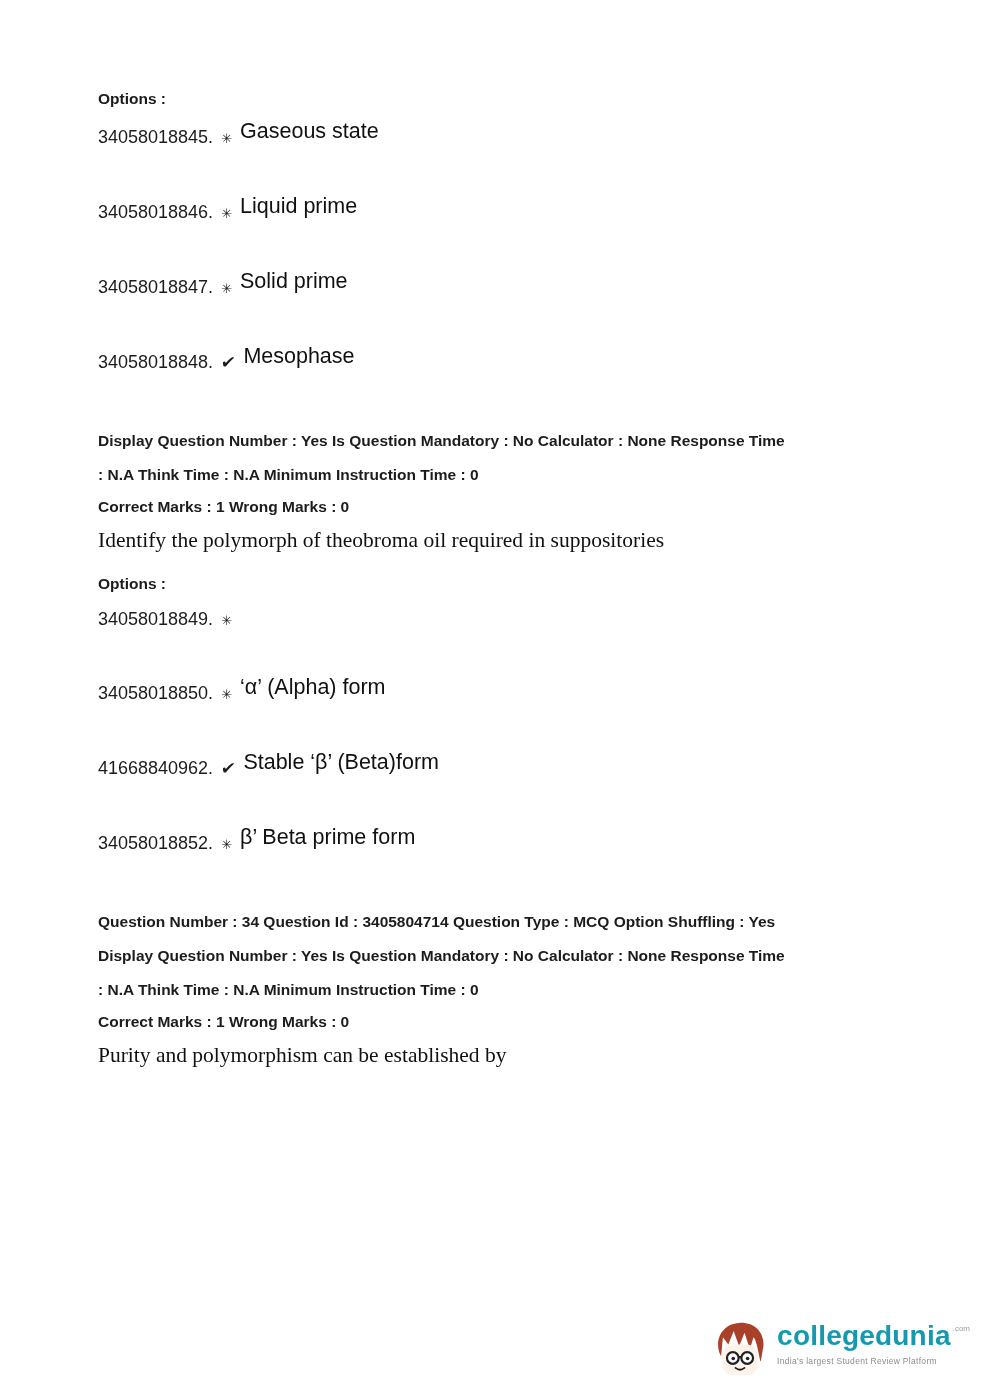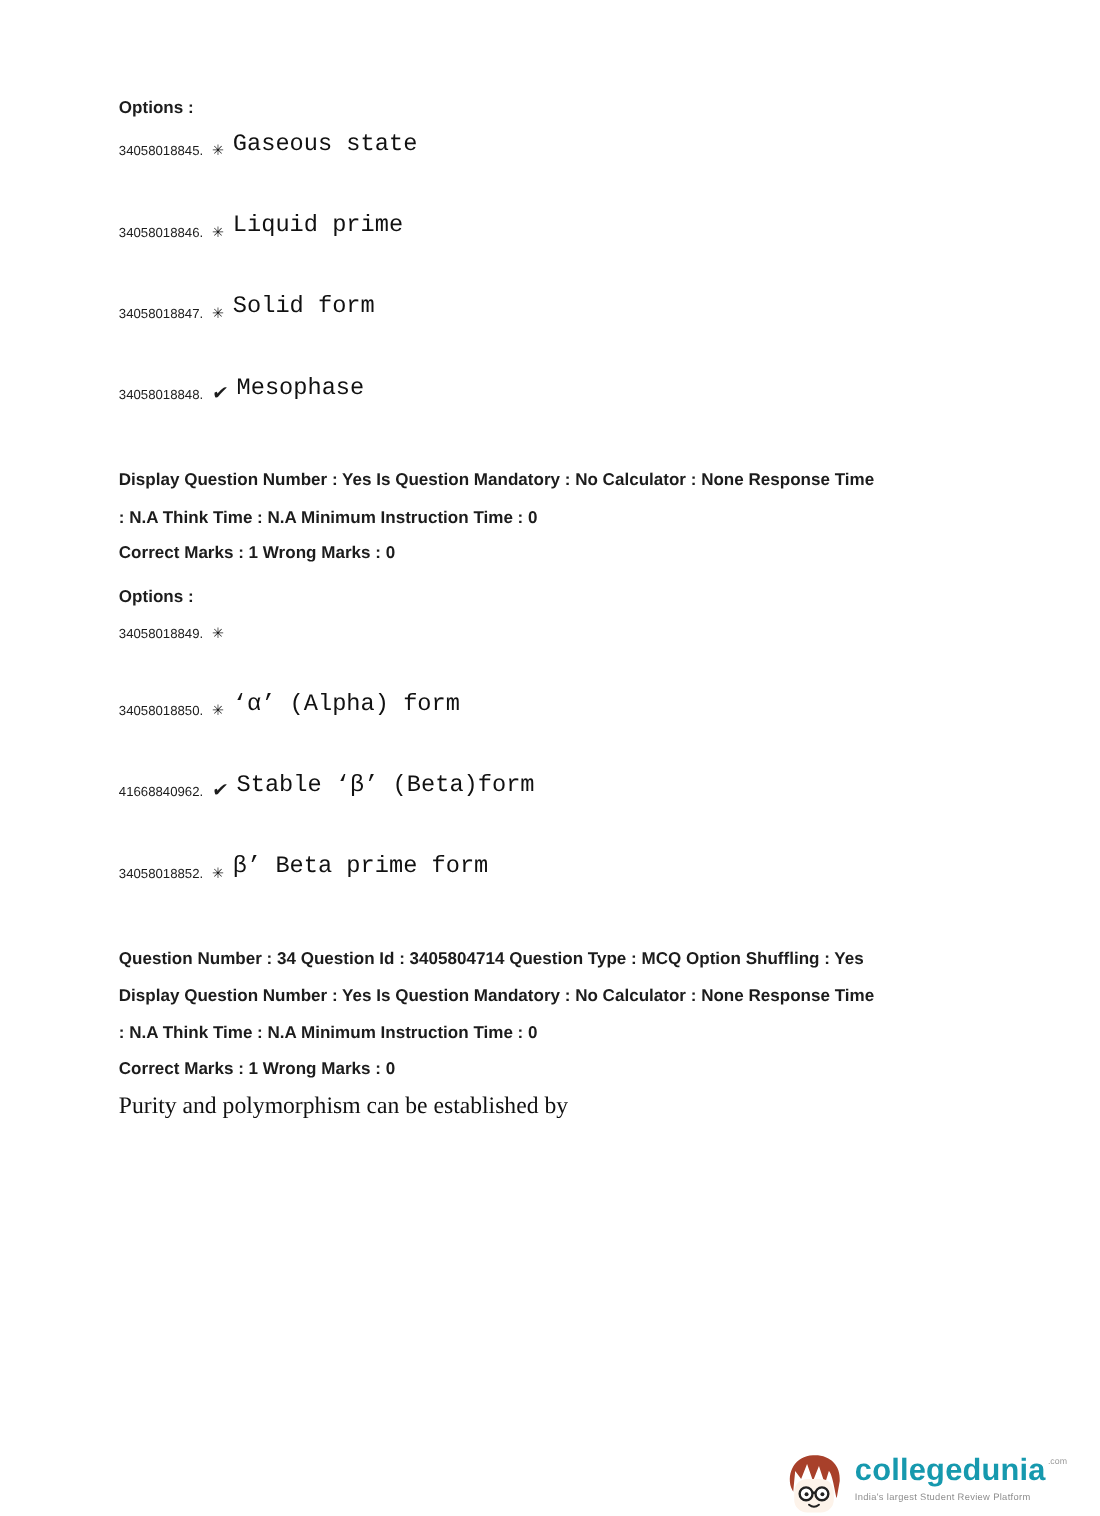--- a/index.html
+++ b/index.html
@@ -9,53 +9,53 @@
     width: 1000px;
     height: 1378px;
     margin: 0 auto;
     background: #ffffff;
     overflow: hidden;
     font-family: "Liberation Sans", sans-serif;
     color: #1c1c1c;
   }
   .content {
     position: absolute;
-    left: 108px;
+    left: 98px;
     top: 0;
     width: 800px;
   }
   .options-label {
     font-weight: bold;
     font-size: 15.5px;
     color: #1c1c1c;
   }
   .first-label { margin-top: 90px; }
   .opt-row {
     display: flex;
     align-items: baseline;
     margin-top: 16px;
     margin-bottom: 50px;
   }
   .opt-id {
-    font-size: 12px;
+    font-size: 18px;
     color: #1c1c1c;
     white-space: nowrap;
   }
   .opt-marker {
     font-size: 13px;
     margin: 0 8px 0 8px;
     color: #1c1c1c;
   }
   .opt-marker.correct {
     font-size: 17px;
     transform: skewX(-8deg);
     display: inline-block;
   }
   .opt-text {
-    font-family: Liberation Mono, monospace;
+    font-family: Liberation Sans, sans-serif;
     font-size: 21.5px;
     color: #111111;
     position: relative;
     top: -5px;
   }
   .question-block { margin-top: 42px; }
   .meta-line {
     font-weight: bold;
     font-size: 15.5px;
     line-height: 34px;
@@ -117,32 +117,33 @@
       <span class="opt-text">Gaseous state</span>
     </div>
     <div class="opt-row">
       <span class="opt-id">34058018846.</span>
       <span class="opt-marker">✳</span>
       <span class="opt-text">Liquid prime</span>
     </div>
     <div class="opt-row">
       <span class="opt-id">34058018847.</span>
       <span class="opt-marker">✳</span>
-      <span class="opt-text">Solid form</span>
+      <span class="opt-text">Solid prime</span>
     </div>
     <div class="opt-row">
       <span class="opt-id">34058018848.</span>
       <span class="opt-marker correct">✔</span>
       <span class="opt-text">Mesophase</span>
     </div>
 
     <div class="question-block">
       <div class="meta-line">Display Question Number : Yes Is Question Mandatory : No Calculator : None Response Time</div>
       <div class="meta-line">: N.A Think Time : N.A Minimum Instruction Time : 0</div>
       <div class="marks-line">Correct Marks : 1 Wrong Marks : 0</div>
+      <div class="q-text">Identify the polymorph of theobroma oil required in suppositories</div>
       <div class="options-label inner-options-label">Options :</div>
 
       <div class="opt-row">
         <span class="opt-id">34058018849.</span>
         <span class="opt-marker">✳</span>
       </div>
       <div class="opt-row">
         <span class="opt-id">34058018850.</span>
         <span class="opt-marker">✳</span>
         <span class="opt-text">‘α’ (Alpha) form</span>

